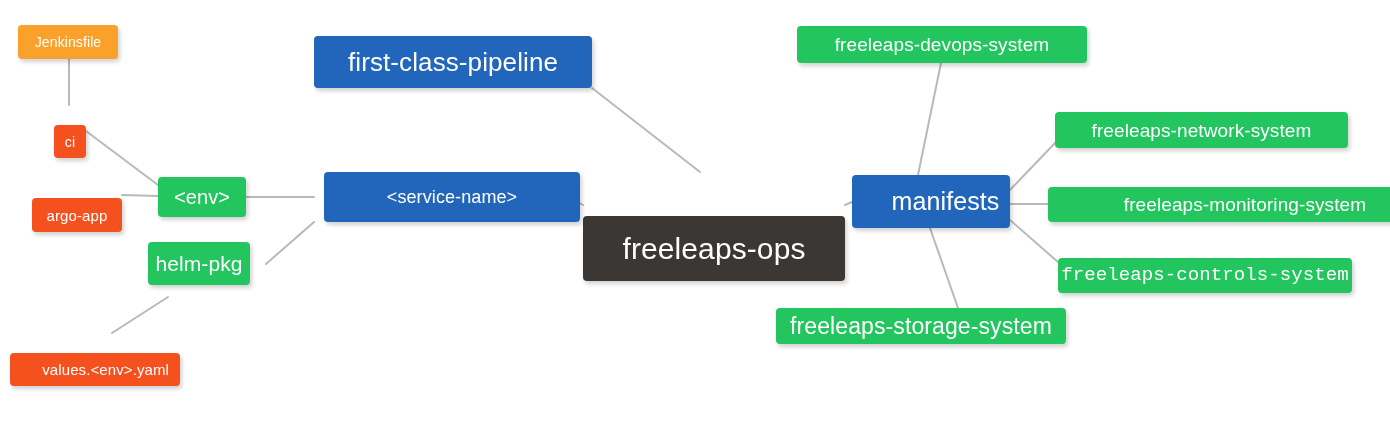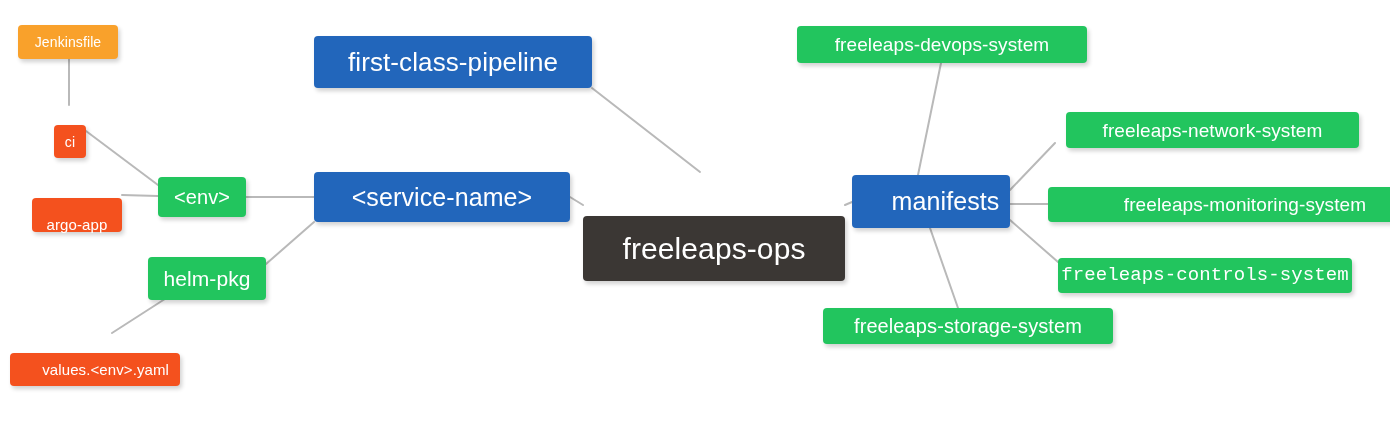--- a/index.html
+++ b/index.html
@@ -69,56 +69,56 @@
       <path d="M 918 175 L 941 63" stroke="#b9b9b9" stroke-width="2" fill="none" stroke-linecap="round"></path>
       <path d="M 1010 190 L 1055 143" stroke="#b9b9b9" stroke-width="2" fill="none" stroke-linecap="round"></path>
       <path d="M 1010 204 L 1048 204" stroke="#b9b9b9" stroke-width="2" fill="none" stroke-linecap="round"></path>
       <path d="M 1010 220 L 1058 262" stroke="#b9b9b9" stroke-width="2" fill="none" stroke-linecap="round"></path>
       <path d="M 930 228 L 958 308" stroke="#b9b9b9" stroke-width="2" fill="none" stroke-linecap="round"></path>
     </svg>
   <div id="node-layer">
       <div class="node kind-root" style="left: 583px; top: 172px; width: 262px; height: 65px; font-size: 30px;">
         <span class="node-label">freeleaps-ops</span>
       </div>
-      <div class="node kind-blue" style="left: 314px; top: 172px; width: 256px; height: 50px; font-size: 25px;">
+      <div class="node kind-blue" style="left: 324px; top: 172px; width: 256px; height: 50px; font-size: 18px;">
         <span class="node-label">&lt;service-name&gt;</span>
       </div>
       <div class="node kind-blue" style="left: 314px; top: 36px; width: 278px; height: 52px; font-size: 26px;">
         <span class="node-label">first-class-pipeline</span>
       </div>
       <div class="node kind-blue" style="left: 852px; top: 175px; width: 158px; height: 53px; font-size: 25px; padding-left: 40px;">
         <span class="node-label">manifests</span>
       </div>
       <div class="node kind-green" style="left: 158px; top: 177px; width: 88px; height: 40px; font-size: 20px;">
         <span class="node-label">&lt;env&gt;</span>
       </div>
-      <div class="node kind-green" style="left: 148px; top: 257px; width: 118px; height: 43px; font-size: 21px;">
+      <div class="node kind-green" style="left: 148px; top: 242px; width: 102px; height: 43px; font-size: 21px;">
         <span class="node-label">helm-pkg</span>
       </div>
       <div class="node kind-red" style="left: 54px; top: 105px; width: 32px; height: 33px; font-size: 14px;">
         <span class="node-label">ci</span>
       </div>
-      <div class="node kind-red" style="left: 32px; top: 178px; width: 90px; height: 34px; font-size: 15px; align-items: flex-end;">
+      <div class="node kind-red" style="left: 32px; top: 178px; width: 90px; height: 34px; font-size: 15px;">
         <span class="node-label">argo-app</span>
       </div>
       <div class="node kind-red" style="left: 10px; top: 333px; width: 170px; height: 33px; font-size: 15px; justify-content: flex-end;">
         <span class="node-label">values.&lt;env&gt;.yaml</span>
       </div>
       <div class="node kind-orange" style="left: 18px; top: 25px; width: 100px; height: 34px; font-size: 14px;">
         <span class="node-label">Jenkinsfile</span>
       </div>
       <div class="node kind-green" style="left: 797px; top: 26px; width: 290px; height: 37px; font-size: 19px;">
         <span class="node-label">freeleaps-devops-system</span>
       </div>
-      <div class="node kind-green" style="left: 1055px; top: 112px; width: 293px; height: 36px; font-size: 19px; margin-left: 11px;">
+      <div class="node kind-green" style="left: 1055px; top: 112px; width: 293px; height: 36px; font-size: 19px;">
         <span class="node-label">freeleaps-network-system</span>
       </div>
       <div class="node kind-green" style="left: 1048px; top: 187px; width: 394px; height: 35px; font-size: 19px;">
         <span class="node-label">freeleaps-monitoring-system</span>
       </div>
       <div class="node kind-green" style="left: 1058px; top: 258px; width: 294px; height: 35px; font-size: 19px; font-family: Liberation Mono, monospace;">
         <span class="node-label">freeleaps-controls-system</span>
       </div>
-      <div class="node kind-green" style="left: 823px; top: 308px; width: 290px; height: 36px; font-size: 20px; align-items: center;">
+      <div class="node kind-green" style="left: 776px; top: 308px; width: 290px; height: 36px; font-size: 23px; align-items: center;">
         <span class="node-label">freeleaps-storage-system</span>
       </div>
     </div>
 </div>
 
 </body></html>

